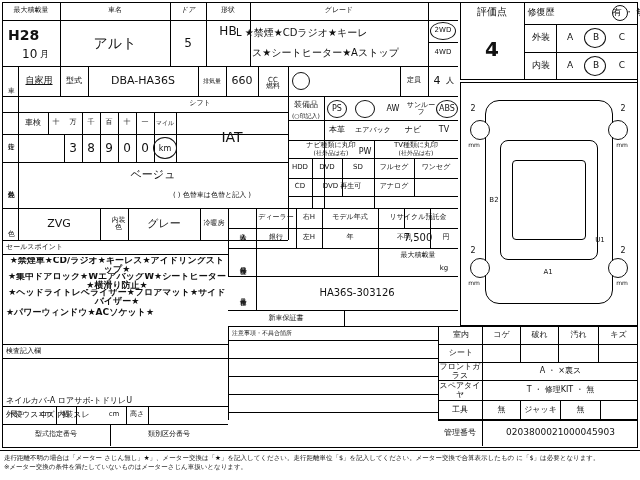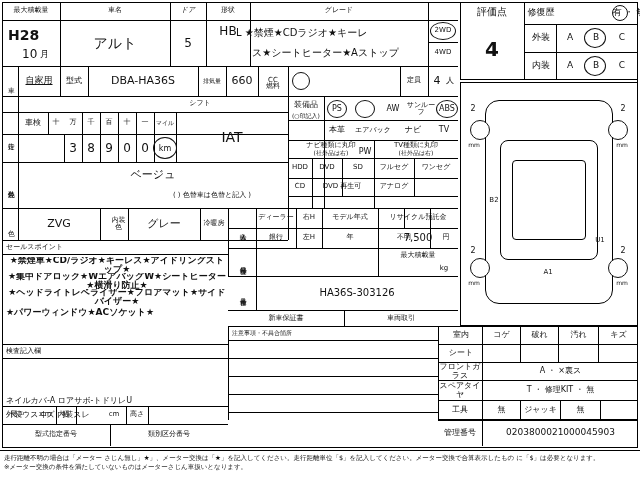--- a/index.html
+++ b/index.html
@@ -315,21 +315,20 @@
   <div class="vline" style="left:256px;top:248px;height:62px;"></div>
   <div class="vline" style="left:378px;top:248px;height:28px;"></div>
   <div class="lbl c vt f7" style="left:228px;top:249px;width:28px;height:26px;">登録番号</div>
   <div class="lbl c vt f7" style="left:228px;top:277px;width:28px;height:32px;">車台番号</div>
   <div class="lbl c f10" style="left:256px;top:277px;width:202px;height:32px;">HA36S-303126</div>
   <div class="hline" style="left:228px;top:310px;width:230px;"></div>
 
   <div class="hline" style="left:228px;top:326px;width:230px;"></div>
   <div class="vline" style="left:344px;top:310px;height:16px;"></div>
   <div class="lbl c f7" style="left:228px;top:311px;width:116px;height:15px;">新車保証書</div>
-  <div class="lbl c f7" style="left:344px;top:311px;width:114px;height:15px;">車両取引</div>
   <div class="lbl l f6" style="left:232px;top:327px;width:120px;height:12px;">注意事項・不具合箇所</div>
   <div class="vline" style="left:228px;top:326px;height:94px;"></div>
   <div class="hline" style="left:228px;top:340px;width:210px;"></div>
   <div class="hline" style="left:228px;top:358px;width:210px;"></div>
   <div class="hline" style="left:228px;top:376px;width:210px;"></div>
   <div class="hline" style="left:228px;top:394px;width:210px;"></div>
   <div class="hline" style="left:228px;top:412px;width:210px;"></div>
   <div class="vline" style="left:438px;top:326px;height:94px;"></div>
 
   <div class="hline" style="left:2px;top:240px;width:226px;"></div>

